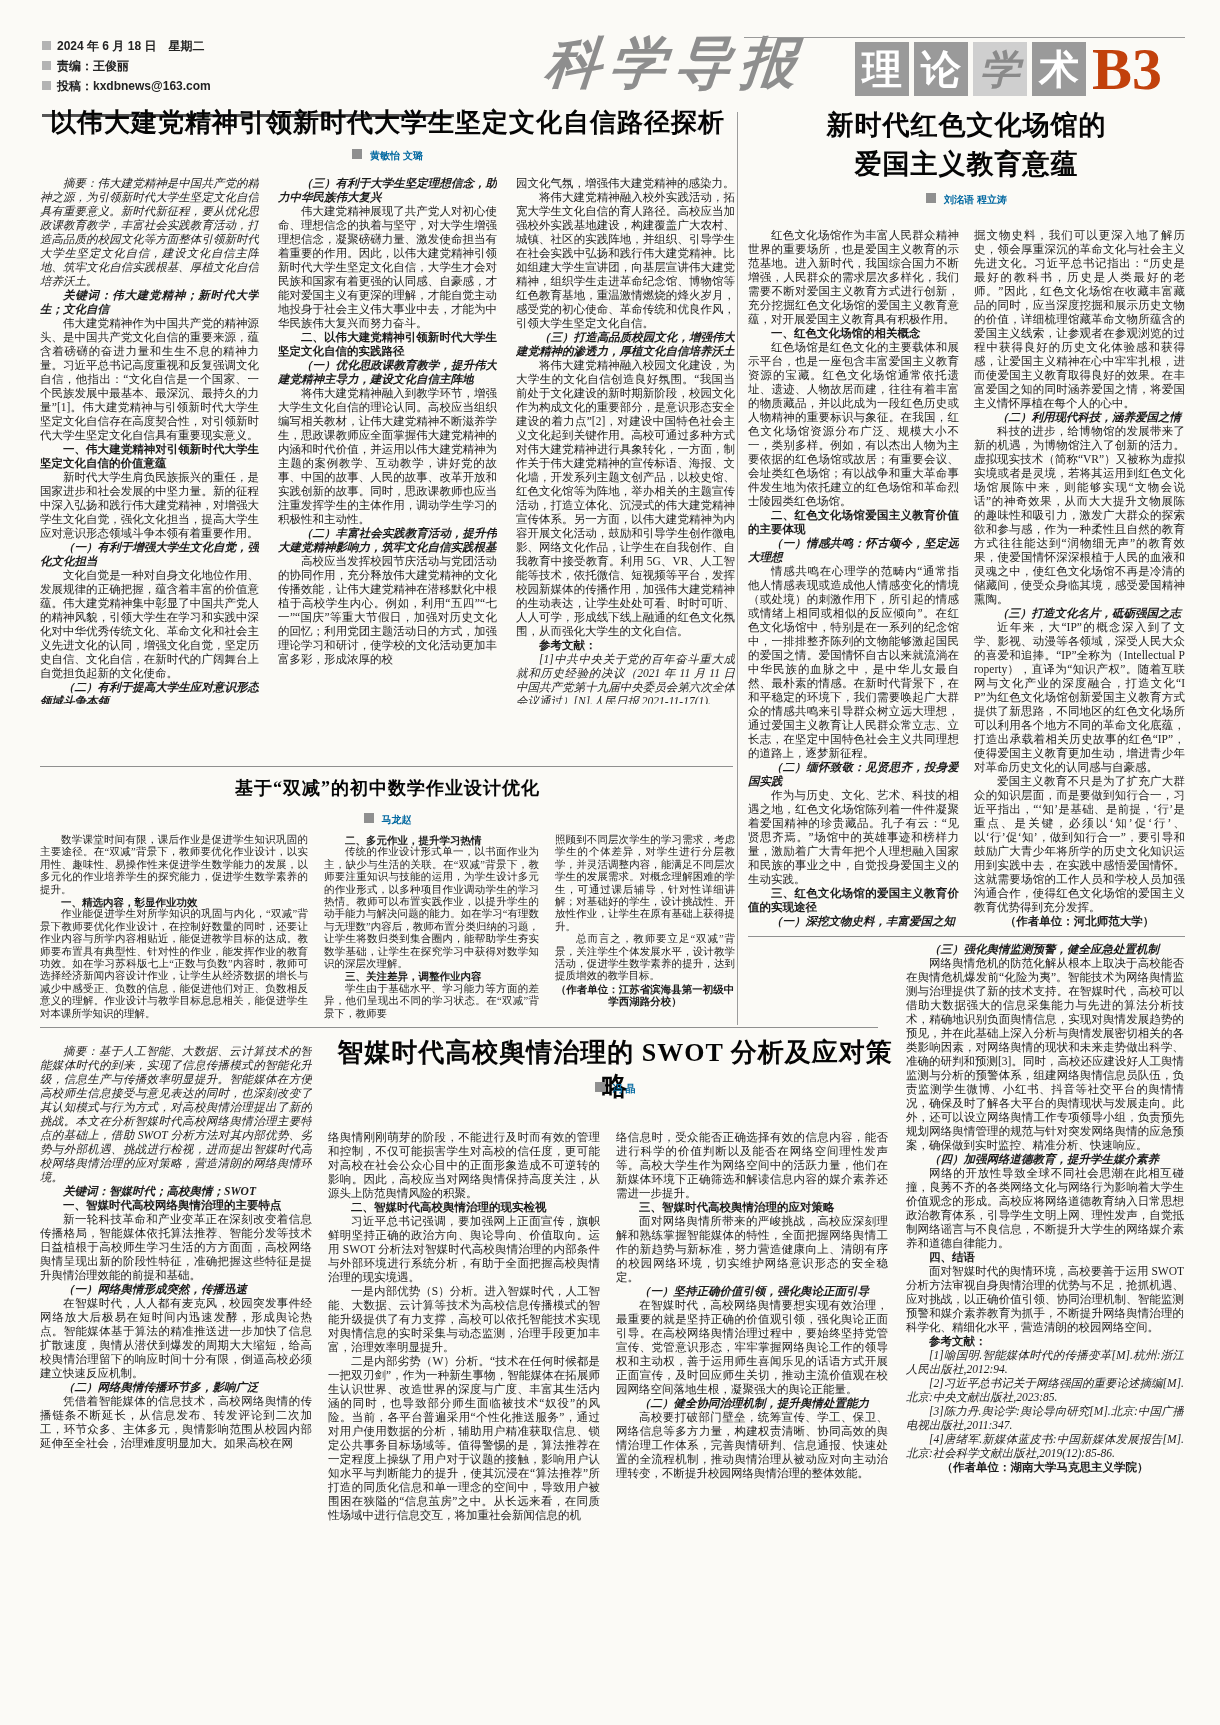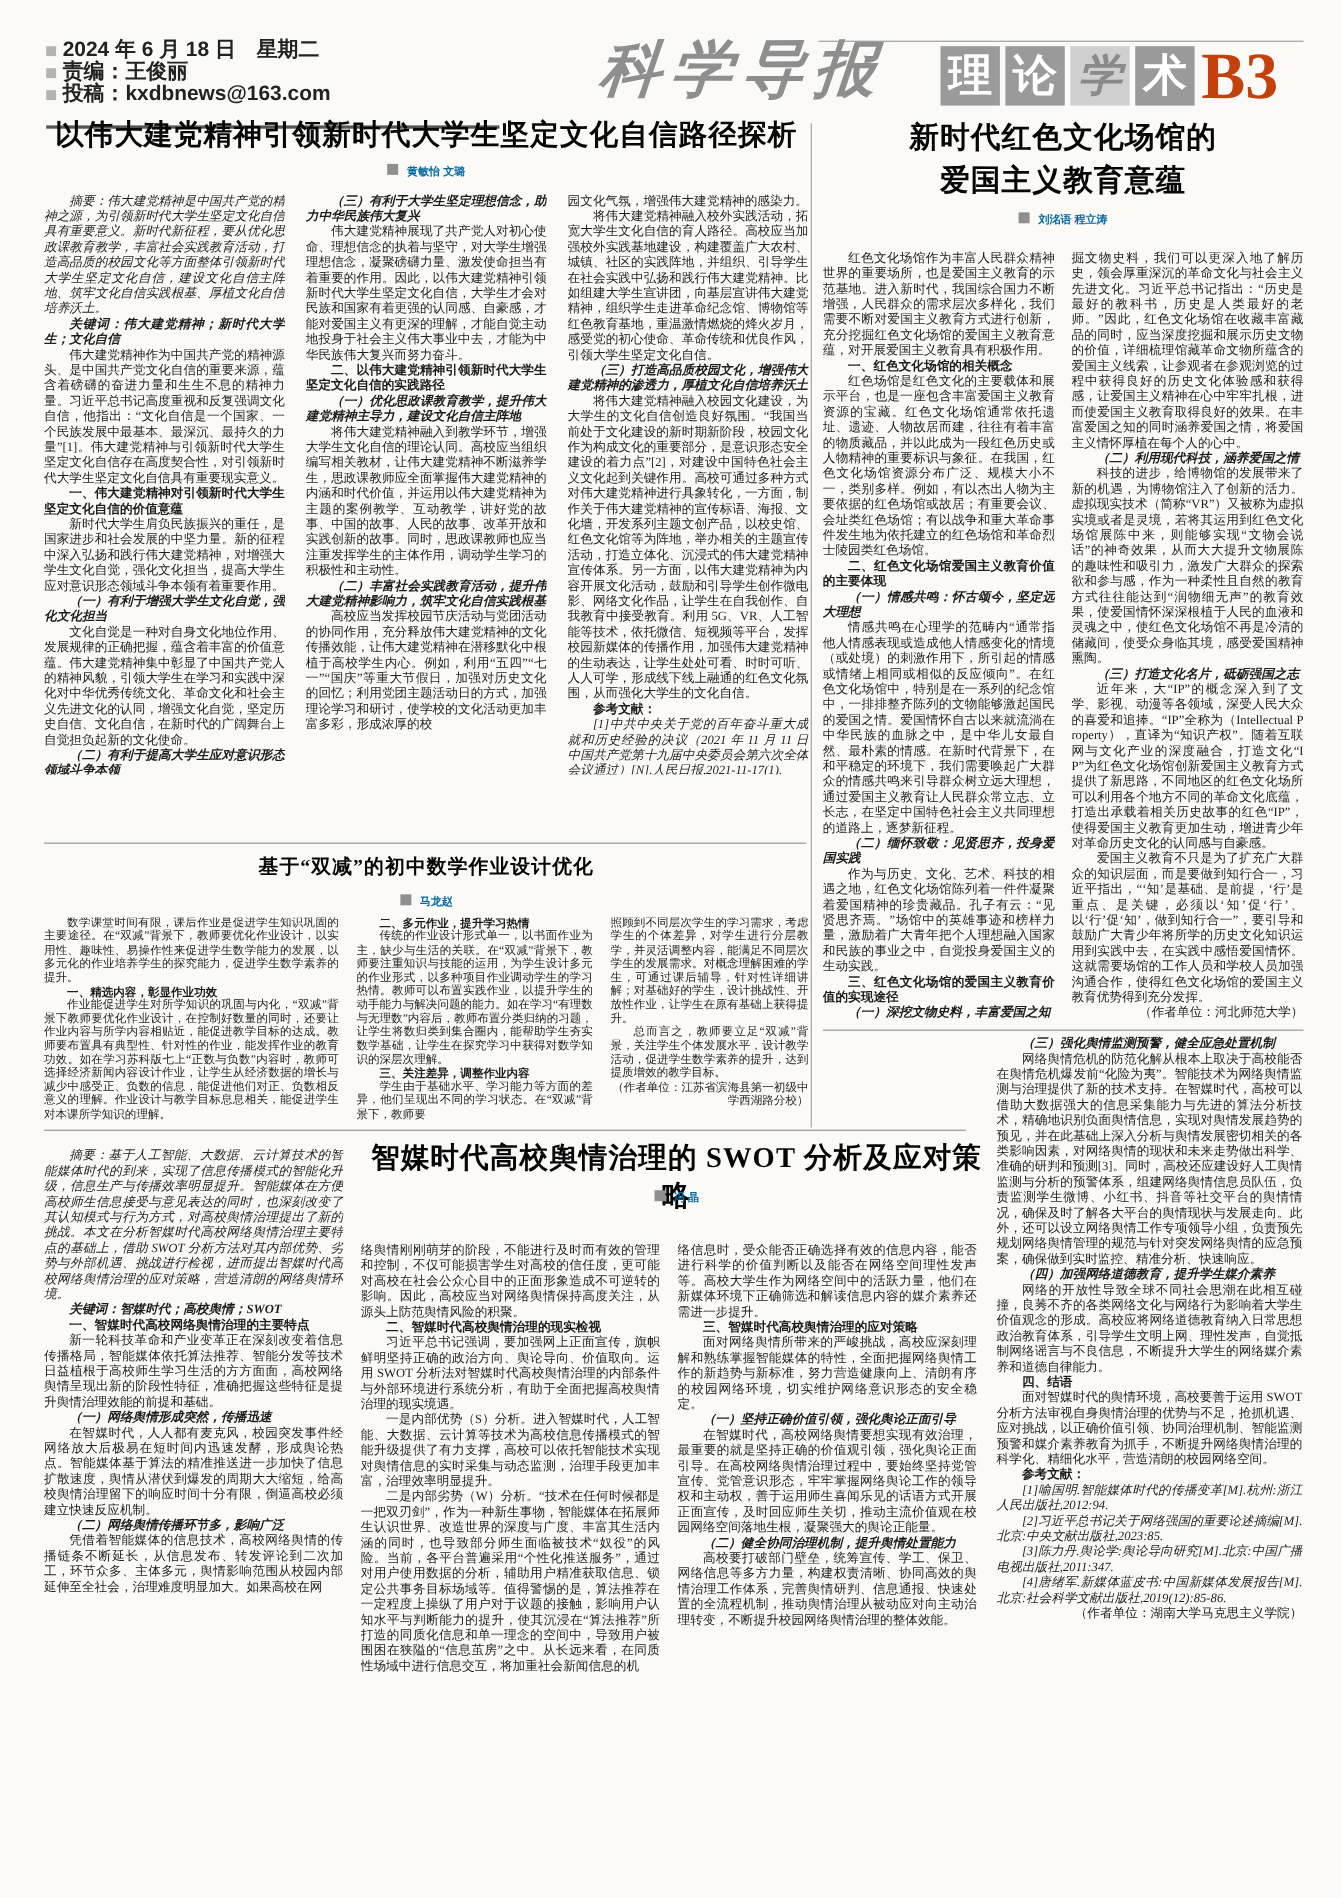--- a/index.html
+++ b/index.html
@@ -1,20 +1,20 @@
 <!DOCTYPE html>
 <html><head>
 <meta charset="utf-8">
 <style>
   html,body{margin:0;padding:0;background:#e8e6e0;}
   .page{position:relative;width:1220px;height:1725px;margin:0 auto;background:#fbfaf6;
         font-family:"Liberation Serif",serif;color:#1c1c1c;overflow:hidden;}
   
   .hdr-info{position:absolute;left:42px;top:36px;width:412px;
-            font-family:"Liberation Sans",sans-serif;font-weight:bold;font-size:19px;
+            font-family:"Liberation Sans",sans-serif;font-weight:bold;font-size:12px;
             line-height:20px;color:#222;border-bottom:3px solid #555;padding-bottom:18px;}
   .hdr-info .row{white-space:nowrap;}
   .sq{display:inline-block;width:9px;height:9px;background:#b3b3b3;margin-right:6px;}
   .masthead{position:absolute;left:545px;top:26px;font-size:56px;color:#8e8e8e;
             font-style:italic;font-weight:bold;letter-spacing:9px;
             font-family:"DejaVu Serif",serif;transform:skewX(-5deg);}
   .hdr-line{position:absolute;left:744px;top:37px;width:441px;border-top:1px solid #9a9a9a;}
   .section-label{position:absolute;left:850px;top:42px;display:flex;align-items:center;}
   .sec-block{width:54px;height:54px;background:#9a9a9a;color:#fff;margin-left:5px;
              font-family:"Liberation Sans",sans-serif;font-weight:bold;font-size:40px;
@@ -43,21 +43,21 @@
   .col p{margin:0;}
   .blk-p,.blk-abs,.blk-kw,.blk-h,.blk-hk,.blk-refh,.blk-ref{text-indent:2em;}
   .blk-cont{text-indent:0;}
   .blk-h{font-weight:bold;font-family:"Liberation Sans",sans-serif;text-indent:2em;margin:1px 0;}
   .blk-hk{font-weight:bold;font-style:italic;margin:1px 0;}
   .blk-abs,.blk-kw{font-style:italic;}
   .blk-abs{font-weight:500;}
   .blk-kw{font-weight:bold;}
   .blk-refh{font-weight:bold;}
   .blk-ref{font-style:italic;}
-  .blk-author{font-weight:normal;font-family:"Liberation Sans",sans-serif;text-align:right;text-indent:0;margin-top:2px;}
+  .blk-author{font-weight:bold;font-family:"Liberation Sans",sans-serif;text-align:center;text-indent:0;margin-top:2px;}
 </style>
 </head>
 <body>
 
 <div class="page">
 
   <div class="hdr-info">
     <div class="row"><span class="sq"></span><span>2024 年 6 月 18 日　星期二</span></div>
     <div class="row"><span class="sq"></span><span>责编：王俊丽</span></div>
     <div class="row"><span class="sq"></span><span>投稿：kxdbnews@163.com</span></div>

